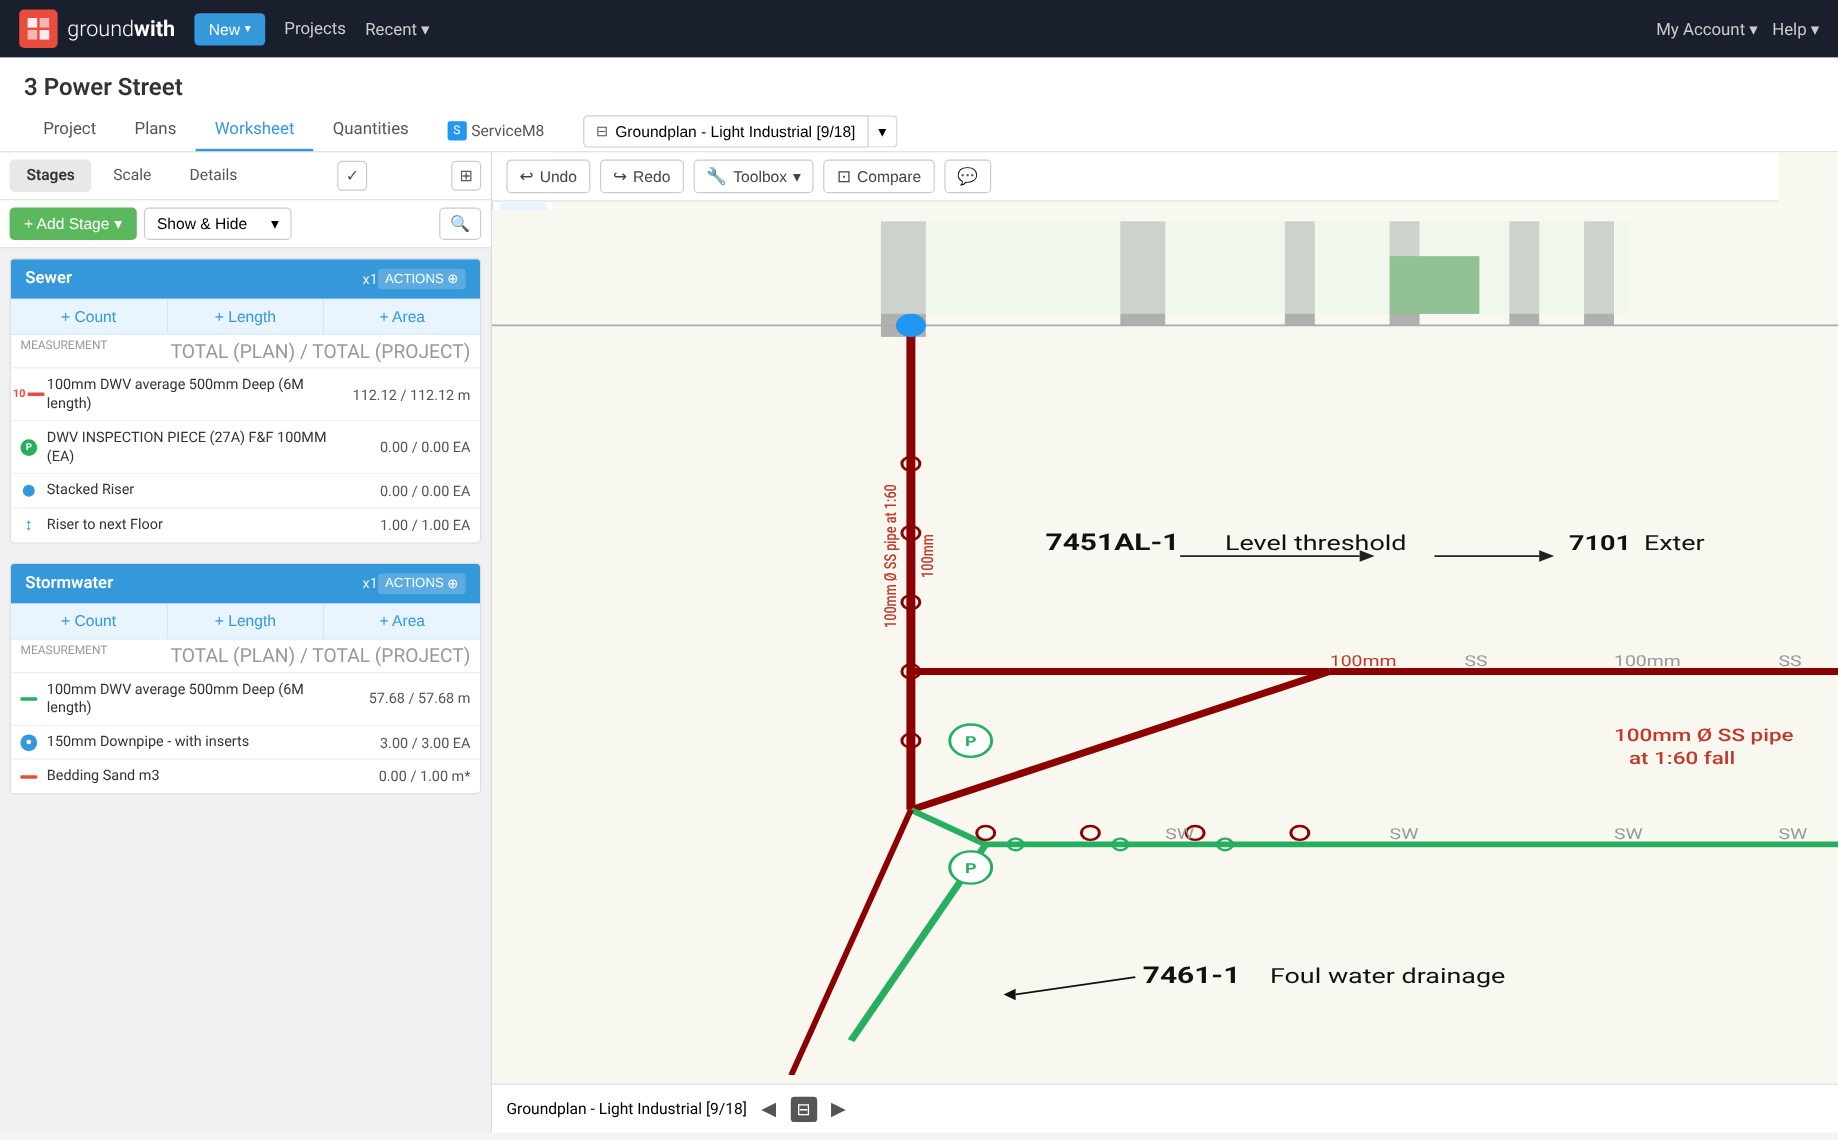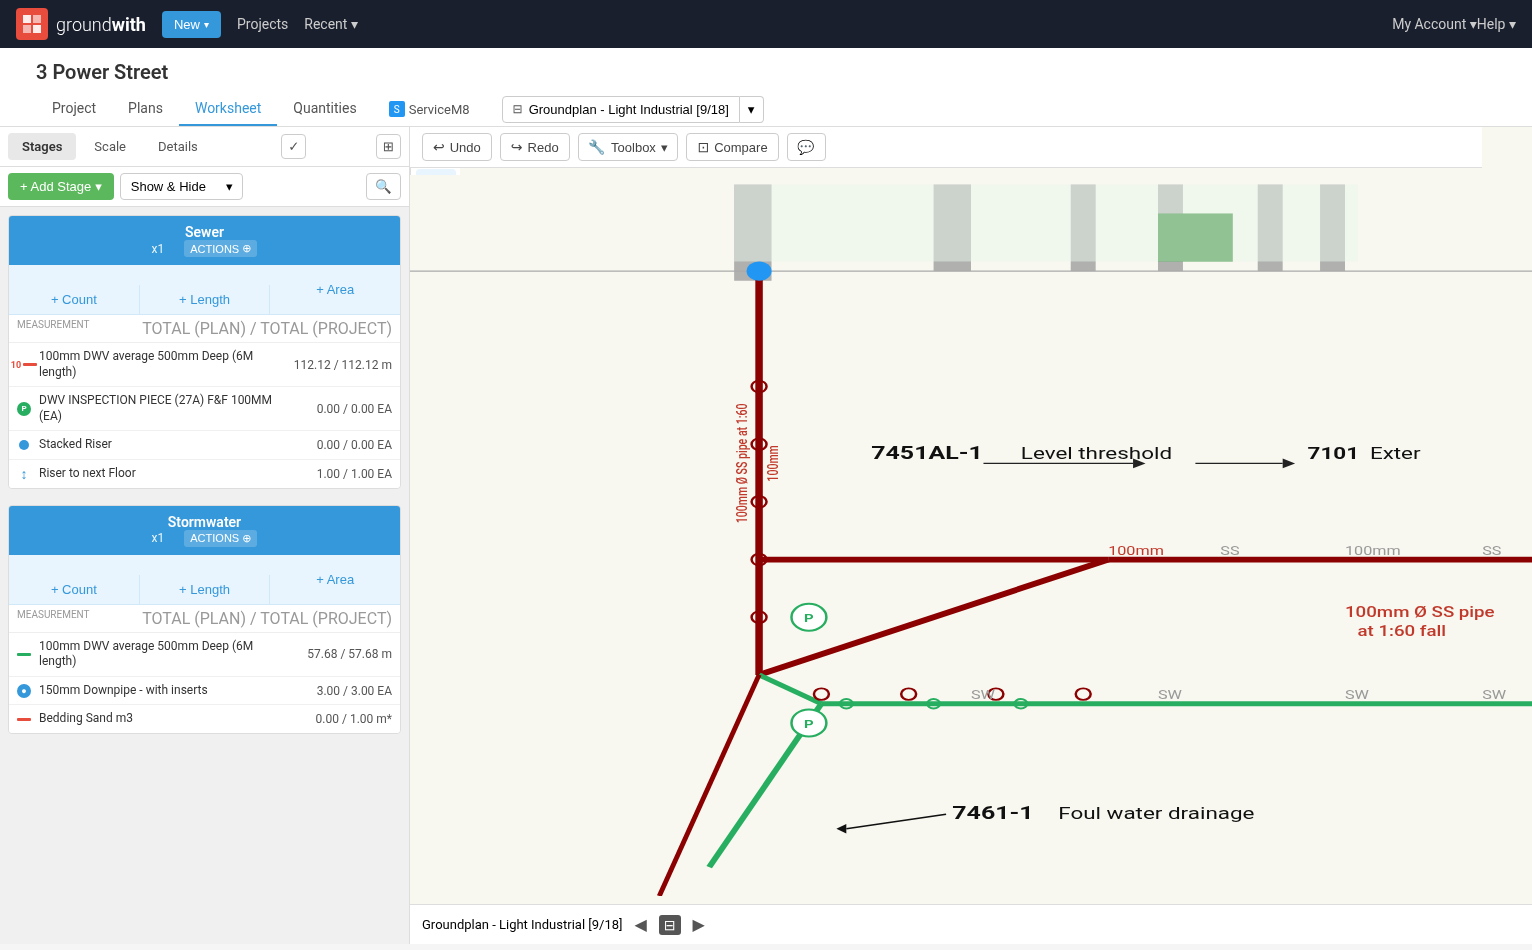--- a/index.html
+++ b/index.html
@@ -48,27 +48,27 @@
       gap: 4px;
     }
     .btn-new .caret { font-size: 10px; }
     .nav-link {
       color: #ccc;
       text-decoration: none;
       font-size: 14px;
       cursor: pointer;
     }
     .nav-spacer { flex: 1; }
-    .nav-right { display: flex; align-items: center; gap: 0; }
+    .nav-right { display: flex; align-items: center; gap: 12px; }
     .nav-right .nav-link { color: #ccc; font-size: 14px; }
 
     
     .sub-header {
       background: #fff;
-      padding: 12px 36px 0;
+      padding: 12px 20px 0;
       border-bottom: 1px solid #ddd;
     }
     .project-title {
       font-size: 20px;
       font-weight: 600;
       color: #333;
       margin-bottom: 8px;
     }
     .tab-bar {
       display: flex;
@@ -222,30 +222,29 @@
       margin: 8px;
       border-radius: 4px;
       overflow: hidden;
       border: 1px solid #ddd;
     }
     .stage-header {
       background: #3498db;
       color: #fff;
       padding: 8px 12px;
       display: flex;
-      align-items: center;
+      align-items: flex-start;
       font-weight: 600;
       font-size: 14px;
-      flex-direction: column;
     }
     .stage-header .stage-name { flex: 1; }
     .stage-header .stage-controls {
       display: flex;
       align-items: center;
-      gap: 20px;
+      gap: 0;
       font-size: 12px;
       font-weight: normal;
     }
     .stage-header .x1 { opacity: 0.9; }
     .stage-actions-btn {
       background: rgba(255,255,255,0.2);
       border: none;
       border-radius: 3px;
       color: #fff;
       padding: 2px 6px;
@@ -268,21 +267,21 @@
       border: none;
       padding: 7px 4px;
       color: #3498db;
       cursor: pointer;
       font-size: 13px;
       display: flex;
       align-items: center;
       justify-content: center;
       gap: 4px;
     }
-    .btn-add-type:not(:last-child) { border-right: 1px solid #d0e8f8; margin-top: 20px; }
+    .btn-add-type:not(:last-child) { border-right: 1px solid #d0e8f8; }
 
     
     .measurement-table {
       background: #fff;
     }
     .measurement-header {
       display: flex;
       padding: 4px 8px;
       font-size: 10px;
       color: #999;

